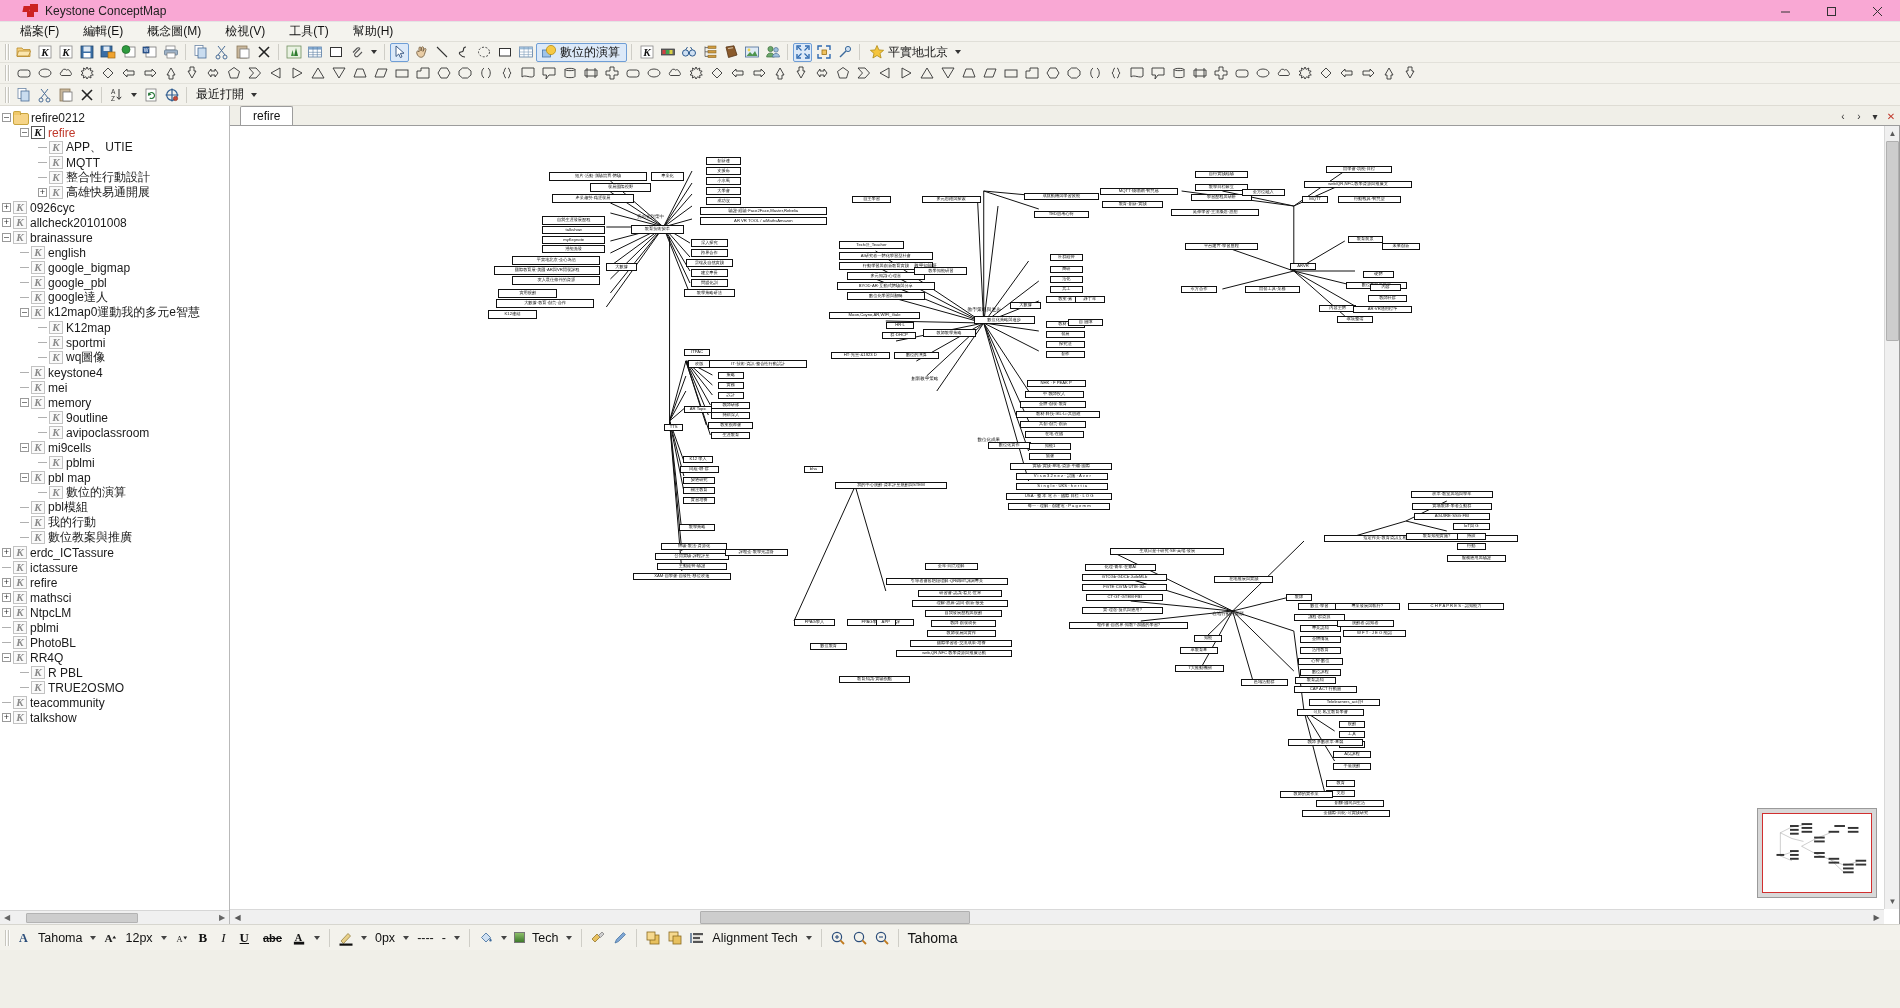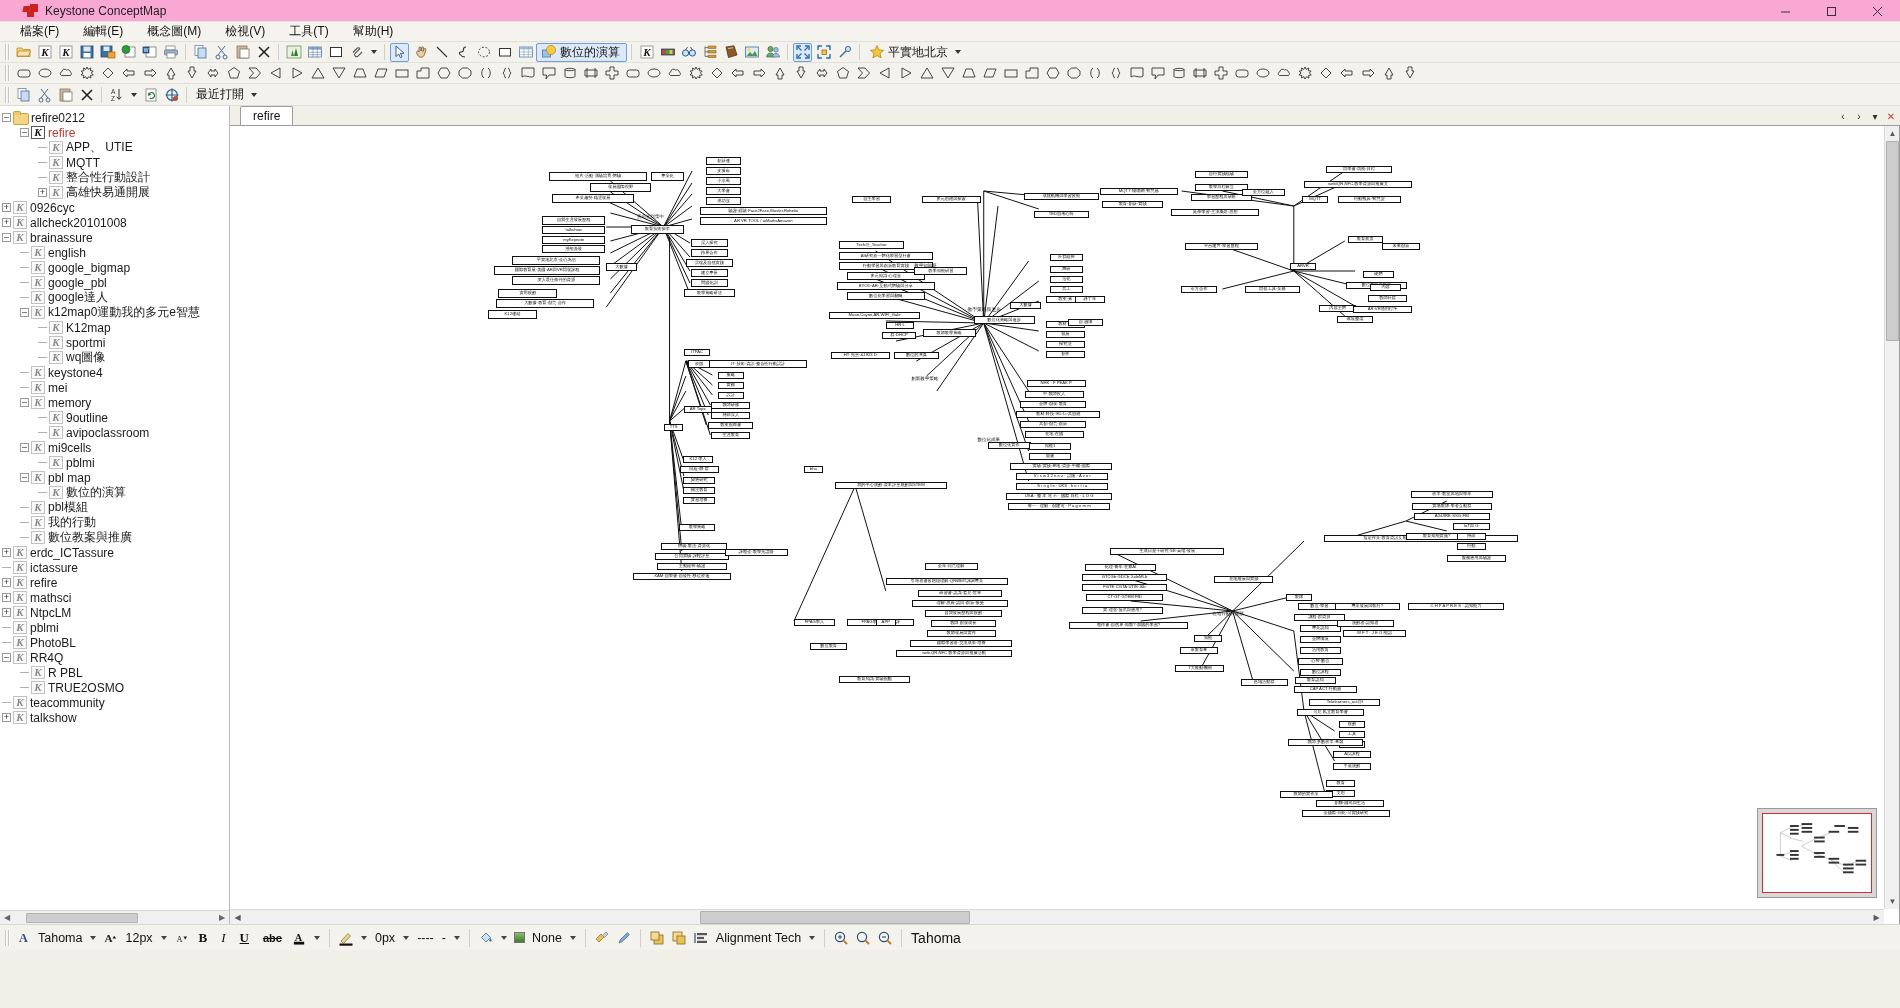--- a/index.html
+++ b/index.html
@@ -1901,21 +1901,21 @@
   <div class="fb-item">
     <svg width="16" height="16" viewBox="0 0 16 16">
         <path d="M3.5 7.5 L8 3 L12.5 7.5 L8 12z" fill="#cfe0f2" stroke="#3d6b9c" stroke-width=".8"></path>
         <path d="M12.5 8 c1.5 2.2 1.8 3.4 0 3.4 s-1.5-1.2 0-3.4z" fill="#3d6b9c"></path>
       </svg>
   </div>
   <div class="dd-caret"></div>
   <div class="fb-item">
     <span class="swatch" style="background:linear-gradient(#8dbf6a,#3e7a2c)"></span>
   </div>
-  <span class="fb-txt">None</span>
+  <span class="fb-txt">Tech</span>
   <div class="dd-caret"></div>
 
   <div class="fb-sep"></div>
 
   <div class="fb-item">
     <svg width="16" height="16" viewBox="0 0 16 16">
         <path d="M2 9 L7 4 L10 7 L5 12z" fill="#e8c15f" stroke="#8a6a1e" stroke-width=".7"></path>
         <path d="M8.5 5.5 L12 2 L14 4 L10.5 7.5z" fill="#cfcfcf" stroke="#777" stroke-width=".7"></path>
       </svg>
   </div>

